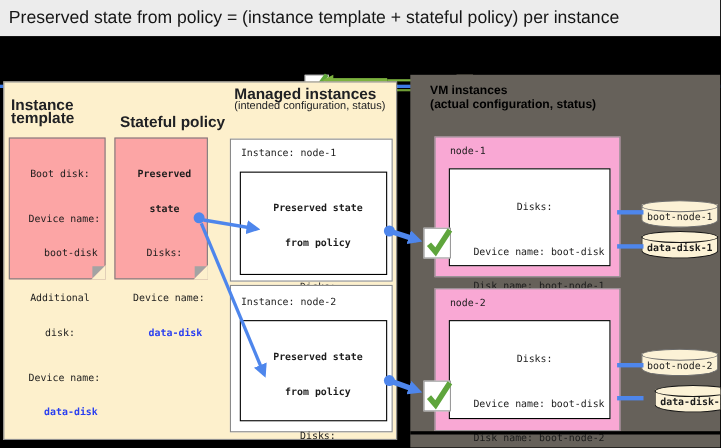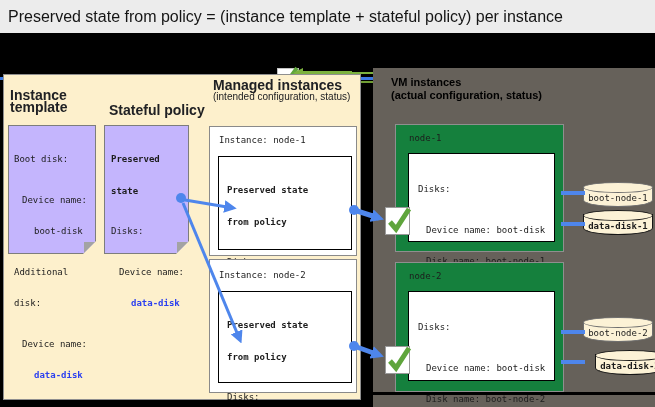--- a/index.html
+++ b/index.html
@@ -27,37 +27,37 @@
   
   .creampanel{left:3px;top:74px;width:356px;height:324px;background:#fdf0cc;border:1px solid #8f8f8f;}
   .graypanel{left:373px;top:68px;width:282px;height:339px;background:#66615a;}
   .grayline{left:373px;top:392px;width:282px;height:3px;background:#000;}
 
   .h{font-size:14px;font-weight:bold;color:#202124;line-height:12px;}
   .hsub{font-size:10px;font-weight:normal;color:#202124;line-height:12px;}
   .vmh{font-size:11px;font-weight:bold;color:#000;line-height:13px;}
 
   .mono{font-family:"DejaVu Sans Mono",monospace;font-size:9px;line-height:10.5px;
-        color:#1c1c1c;white-space:pre;}
+        color:#1c1c1c;white-space:pre;text-align:center;}
   .b{font-weight:bold;}
   .blue{color:#2a3ff0;font-weight:bold;}
   .ind1{padding-left:8px;}
   .ind2{padding-left:20px;}
   .gap{margin-top:9px;}
 
-  .doc{background:#c4b5fd;border:1px solid #7d7d7d;}
+  .doc{background:#fca5a5;border:1px solid #7d7d7d;}
   .doc .foldcover{position:absolute;right:-1px;bottom:-1px;width:0;height:0;
         border-bottom:13px solid #fdf0cc;border-left:13px solid transparent;}
   .doc .foldflap{position:absolute;right:0;bottom:0;width:0;height:0;
         border-top:11px solid #a3a3a3;border-right:11px solid transparent;}
 
   .mbox{background:#fff;border:1px solid #8a8a8a;}
   .ibox{position:absolute;background:#fff;border:1px solid #000000;}
 
-  .nodebox{background:#15803d;border:1px solid #8f8f8f;}
+  .nodebox{background:#f9a8d4;border:1px solid #8f8f8f;}
   .nodename{position:absolute;left:13px;top:8px;}
 
   .checksq{width:23px;height:26px;background:#fff;border:1px solid #9a9a9a;z-index:6;}
 
   .conn{height:4px;background:#4e86ec;z-index:4;}
 
   .cyl{width:70px;height:25px;}
   .cyl .top{position:absolute;left:0;right:0;top:0;height:9px;border-radius:50%;
             background:#fcf2d6;border:1px solid #6e6e6e;z-index:2;}
   .cyl .body{position:absolute;left:0;right:0;top:4px;bottom:0;background:#fcf2d6;

